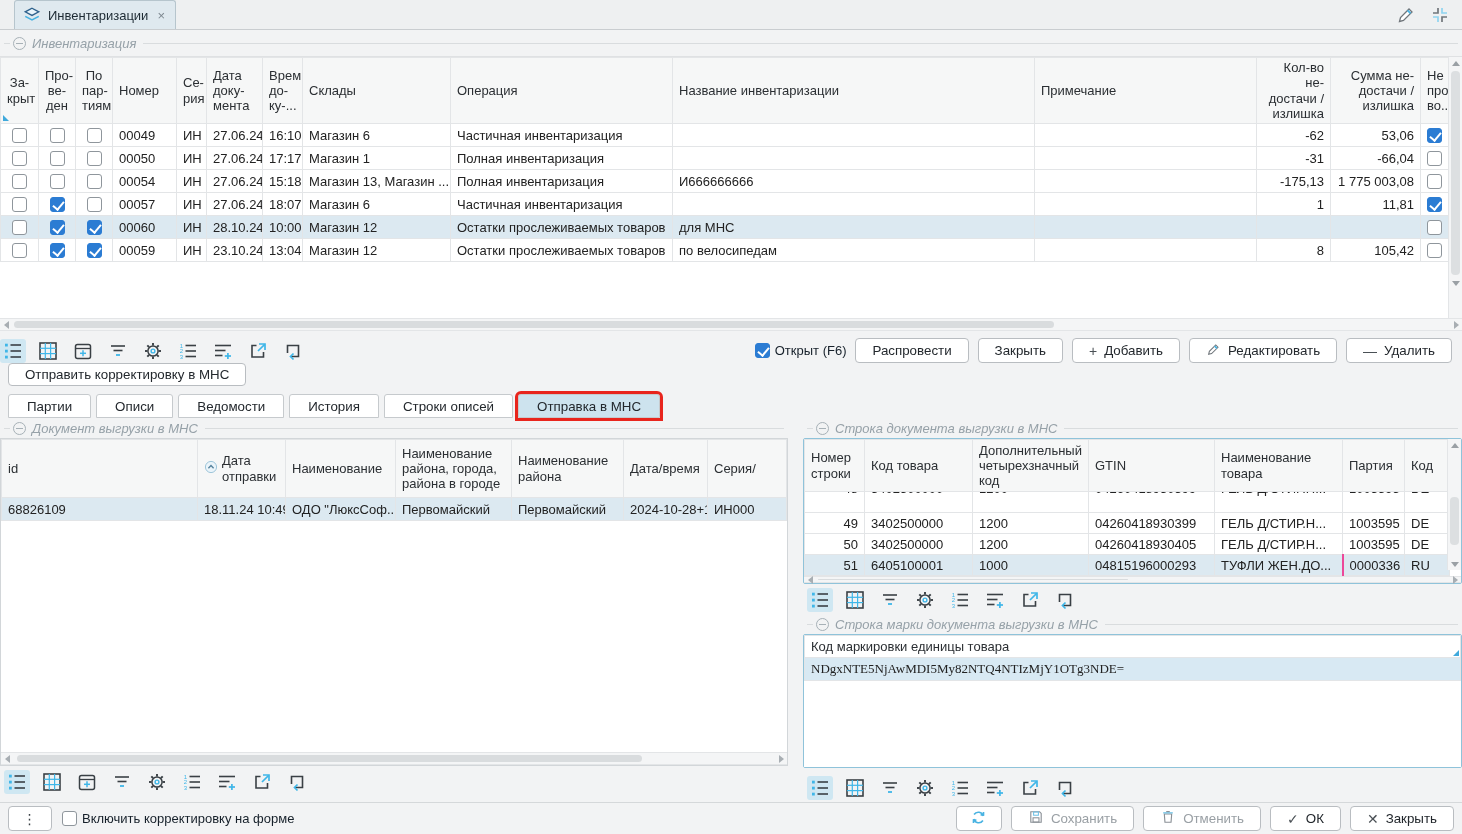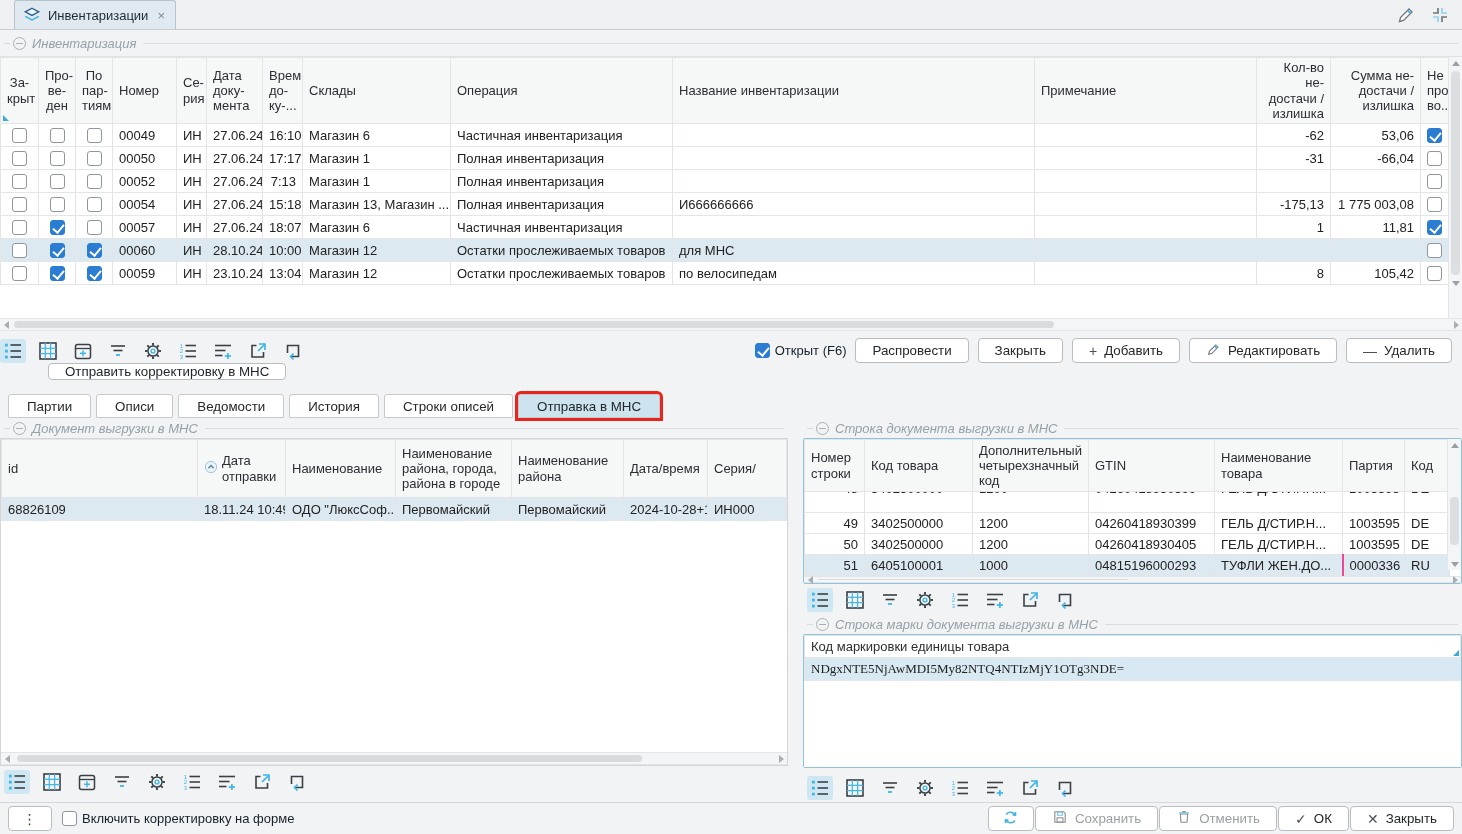--- a/index.html
+++ b/index.html
@@ -60,21 +60,21 @@
   .tbtn { width:26px; height:24px; display:flex; align-items:center; justify-content:center; border-radius:3px; }
   .tbtn.active { background:#cfe7f2; }
   .tbtn svg { display:block; }
   .actions { margin-left:auto; display:flex; align-items:center; gap:9px; }
   .cb-label { display:flex; align-items:center; gap:5px; color:#16202a; }
   .btn { display:inline-flex; align-items:center; justify-content:center; gap:7px; background:#fff; border:1px solid #b9bdc1;
          border-radius:4px; height:25px; padding:0 16px; color:#23282d; white-space:nowrap; }
   .btn .g { color:#4a5055; font-size:14px; }
   .btn.disabled { color:#9aa0a5; }
   .send-row { height:27px; display:flex; align-items:flex-start; padding-left:8px; }
-  .send-row .btn { height:17px;margin-left:40px; }
+  .send-row .btn { height:23px; }
 
   
   .tabs-row { height:28px; display:flex; align-items:flex-end; gap:5px; padding-left:8px; }
   .tab-btn { height:24px; display:flex; align-items:center; padding:0 18px; background:#fff; border:1px solid #c6cacd;
              border-radius:3px 3px 0 0; color:#23282d;text-align:right; }
   .tab-btn.active { background:#cde3ee; outline:3px solid #e8251d; outline-offset:0; position:relative; z-index:3; }
 
   
   .split { display:flex; height:384px; gap:15px; }
   .left-panel { width:788px; display:flex; flex-direction:column; }
@@ -97,21 +97,21 @@
   #mark-table { width:100%; }
   #mark-table th { background:#fff; height:22px; position:relative; }
   #mark-table th::after { content:""; position:absolute; right:1px; bottom:1px; border-right:6px solid #3fa9dc; border-top:6px solid transparent; }
   #mark-table td { background:#d8e9f3;font-family:Liberation Serif, serif; }
   .panel-toolbar { height:28px; display:flex; align-items:center; gap:9px; padding-left:4px; margin-top:2px; }
   .sort-ico { display:inline-block; vertical-align:middle; margin-right:4px; }
 
   
   .bottom-bar { height:32px; background:#f2f3f4; border-top:1px solid #d5d8da; display:flex; align-items:center; padding:0 8px; gap:10px; }
   .menu-btn { width:44px; height:25px; background:#fff; border:1px solid #b9bdc1; border-radius:4px; display:flex; align-items:center; justify-content:center; color:#3a4045; font-size:14px; letter-spacing:1px; }
-  .bottom-actions { margin-left:auto; display:flex; align-items:flex-end; gap:1px; }
+  .bottom-actions { margin-left:auto; display:flex; align-items:flex-end; gap:9px; }
   .icon-btn { width:46px; }
 </style>
 </head>
 <body>
 
 <div class="app">
 
   <div class="tab-bar">
     <div class="doc-tab">
       <span class="tbico">
@@ -224,36 +224,20 @@
             <td class="l">00050</td>
             <td class="l">ИН</td>
             <td class="l">27.06.24</td>
             <td class="r">17:17</td>
             <td class="l">Магазин 1</td>
             <td class="l">Полная инвентаризация</td>
             <td class="l"></td>
             <td class="l"></td>
             <td class="r">-31</td>
             <td class="r">-66,04</td>
-            <td class="cbcell"><span class="cb"></span></td>
-          </tr>
-          <tr>
-            <td class="cbcell"><span class="cb"></span></td>
-            <td class="cbcell"><span class="cb"></span></td>
-            <td class="cbcell"><span class="cb"></span></td>
-            <td class="l">00052</td>
-            <td class="l">ИН</td>
-            <td class="l">27.06.24</td>
-            <td class="r">7:13</td>
-            <td class="l">Магазин 1</td>
-            <td class="l">Полная инвентаризация</td>
-            <td class="l"></td>
-            <td class="l"></td>
-            <td class="r"></td>
-            <td class="r"></td>
             <td class="cbcell"><span class="cb"></span></td>
           </tr>
           <tr>
             <td class="cbcell"><span class="cb"></span></td>
             <td class="cbcell"><span class="cb"></span></td>
             <td class="cbcell"><span class="cb"></span></td>
             <td class="l">00054</td>
             <td class="l">ИН</td>
             <td class="l">27.06.24</td>
             <td class="r">15:18</td>

